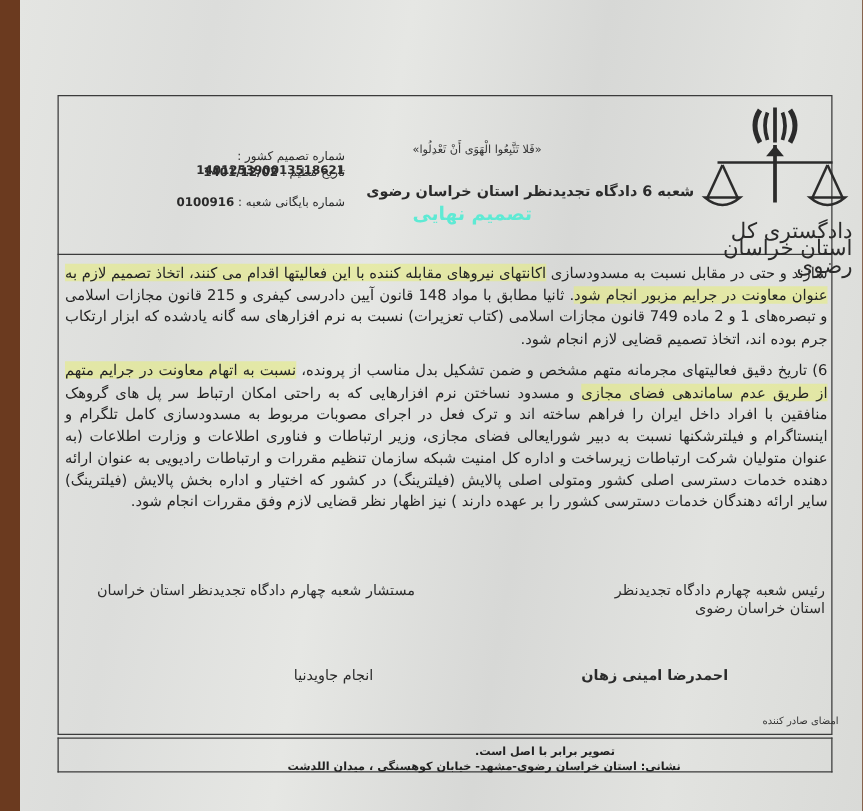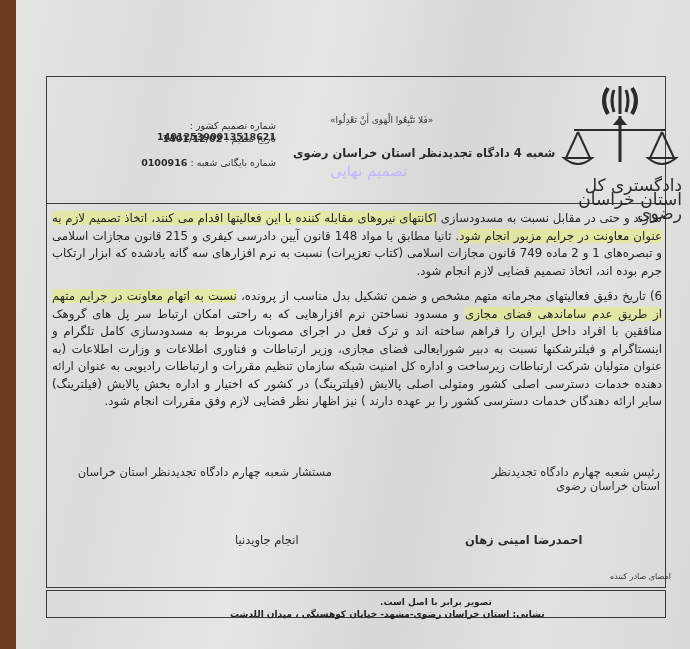--- a/index.html
+++ b/index.html
@@ -35,22 +35,22 @@
   }
   .verse {
     position:absolute; left:330px; top:100px; direction:rtl;
     font-size:9px; color:#333;margin-top:15px;
   }
   .court-line {
     position:absolute; left:293px; top:146px; direction:rtl; font-size:11.5px; color:#2b2b2b;
     font-weight:bold;
   }
   .doc-title {
-    position:absolute; left:330px; top:162px; direction:rtl; font-size:15px; color:#c4b5fd;
-    font-weight:normal;
+    position:absolute; left:330px; top:162px; direction:rtl; font-size:15px; color:#5eead4;
+    font-weight:bold;
   }
   .meta {
     position:absolute; left:76px; direction:rtl; font-size:9.5px; color:#2b2b2b;
     width:200px; text-align:right;
   }
   .meta b { font-weight:bold; }
   .body-text {
     position:absolute; left:52px; top:210px; width:610px;
     direction:rtl; text-align:justify; font-size:11.8px; line-height:17.5px; color:#252525;
   }
@@ -84,21 +84,21 @@
     <line x1="18" y1="50" x2="30" y2="76"></line>
     <path d="M4 76 Q18 88 32 76 Z"></path>
     <line x1="102" y1="50" x2="90" y2="76"></line>
     <line x1="102" y1="50" x2="114" y2="76"></line>
     <path d="M88 76 Q102 88 116 76 Z"></path>
   </g>
 </svg>
 <div class="org-name">دادگستری کل استان خراسان رضوی</div>
 
 <div class="verse">«فَلا تَتَّبِعُوا الْهَوَى أَنْ تَعْدِلُوا»</div>
-<div class="court-line">شعبه 4 دادگاه تجدیدنظر استان خراسان رضوی</div>
+<div class="court-line">شعبه 6 دادگاه تجدیدنظر استان خراسان رضوی</div>
 <div class="doc-title">تصمیم نهایی</div>
 
 <div class="meta" style="top:120px">
   <span>شماره تصمیم کشور :</span>
   <b>140125390013518621</b>
 </div>
 <div class="meta" style="top:133px">
   <span>تاریخ تنظیم :</span>
   <b>1401/12/02</b>
 </div>

